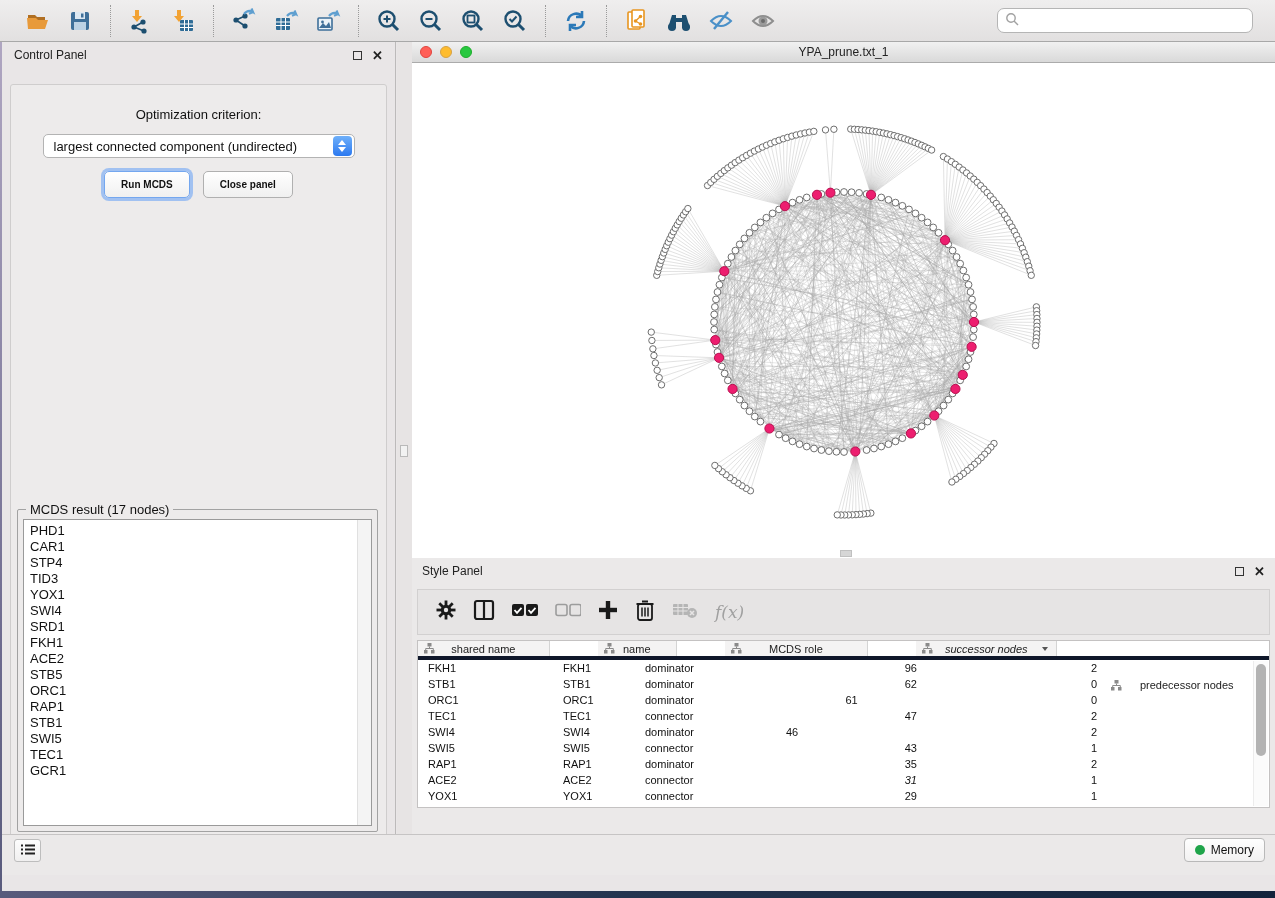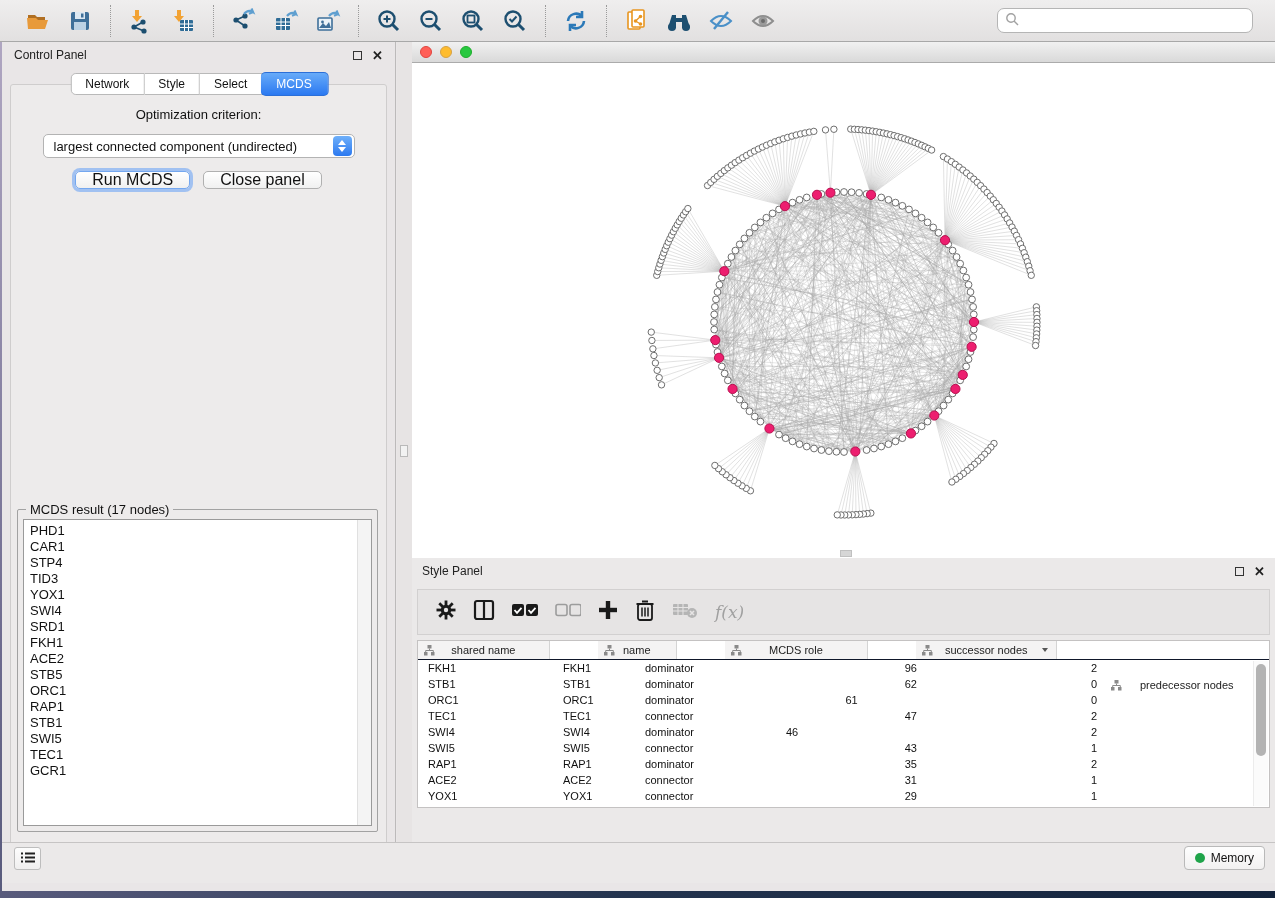--- a/index.html
+++ b/index.html
@@ -34,21 +34,21 @@
 
   .cp-body { position:absolute; left:8px; right:8px; top:42px; bottom:6px; background:#edebeb; border:1px solid #cfcdcd; border-radius:3px; }
   .opt-label { text-align:center; margin-top:22px; font-size:13px; color:#111; }
   .select { margin:12px auto 0; width:312px; height:24px; background:#fff; border:1px solid #b3b3b3; border-radius:5px; display:flex; align-items:center; position:relative; }
   .select-value { font-size:13px; padding-left:10px; color:#111; flex:1; white-space:nowrap; overflow:hidden; }
   .select-stepper { width:19px; height:20px; margin-right:2px; border-radius:4px; background:linear-gradient(#6fb0fa,#2c79f0); display:flex; flex-direction:column; align-items:center; justify-content:center; gap:2px; }
   .select-stepper i { width:0; height:0; border-left:4px solid transparent; border-right:4px solid transparent; }
   .select-stepper .up { border-bottom:5px solid #fff; }
   .select-stepper .dn { border-top:5px solid #fff; }
   .btn-row { display:flex; justify-content:center; gap:13px; margin-top:13px; }
-  .mac-btn { height:18px; padding:0 16px; font-size:16px; color:#111; background:linear-gradient(#fff,#f0f0f0); border:1px solid #b0b0b0; border-radius:5px; display:flex; align-items:center; }
+  .mac-btn { height:27px; padding:0 16px; font-size:10px; color:#111; background:linear-gradient(#fff,#f0f0f0); border:1px solid #b0b0b0; border-radius:5px; display:flex; align-items:center;font-weight:bold; }
   .mac-btn.focused { box-shadow:0 0 0 3px rgba(110,165,245,.6); border-color:#74a7ef; }
 
   .result-group { position:absolute; left:6px; right:8px; top:424px; bottom:14px; border:1px solid #a2a2a2; border-radius:2px; }
   .result-legend { position:absolute; top:-8px; left:8px; background:#edebeb; padding:0 4px; font-size:13px; color:#111; }
   .result-list { position:absolute; left:5px; right:5px; top:9px; bottom:5px; background:#fff; border:1px solid #9a9a9a; overflow:hidden; }
   .result-items { padding:3px 0 0 6px; font-size:13px; line-height:16px; color:#111; }
   .list-scroll { position:absolute; right:0; top:0; bottom:0; width:14px; background:#f4f4f4; border-left:1px solid #e0e0e0; }
 
   
   .v-splitter { position:absolute; left:395px; top:42px; width:15px; bottom:38px; background:#e7e4e4; }
@@ -65,32 +65,32 @@
   .net-canvas { position:absolute; left:0; top:21px; right:0; bottom:0; background:#fff; }
   .h-handle { position:absolute; left:428px; bottom:1px; width:12px; height:7px; background:#d6d6d6; border:1px solid #c0c0c0; }
 
   
   .table-panel { position:absolute; left:410px; top:558px; right:0; bottom:38px; background:#ebe9e9; }
   .tp-header { position:absolute; top:0; left:0; right:0; height:26px; display:flex; align-items:center; padding:0 10px; }
   .tp-toolbar { position:absolute; left:5px; right:5px; top:31px; height:46px; background:#e6e4e4; border:1px solid #d2d0d0; display:flex; align-items:center; gap:17px; padding-left:18px; }
   .tp-toolbar .ticon { display:flex; align-items:center; justify-content:center; }
   .fx { font-family:"DejaVu Serif",serif; font-style:italic; font-size:17px; color:#a0a0a0; }
   .tp-table { position:absolute; left:5px; right:5px; top:82px; bottom:45px; background:#fff; border:1px solid #c4c2c2; overflow:hidden; }
-  .thead { display:flex; height:19px; border-bottom:1px solid #0f172a;gap:48px; }
+  .thead { display:flex; height:19px; border-bottom:4px solid #0f172a;gap:48px; }
   .th { background:#f4f3f3; border-right:1px solid #d4d4d4; display:flex; align-items:center; justify-content:center; font-size:11px; color:#222; gap:4px; position:relative; }
   .th .tree-ic { position:absolute; left:6px; }
   .sort-chev { position:absolute; right:8px; width:0; height:0; border-left:3.5px solid transparent; border-right:3.5px solid transparent; border-top:4px solid #555; }
   .tbody .tr { display:flex; height:16px; align-items:center; font-size:11px; color:#111; }
   .td { white-space:nowrap; overflow:hidden; }
   .tbl-scroll { position:absolute; right:1px; top:20px; bottom:1px; width:15px; background:#fbfbfb; border-left:1px solid #ececec; }
   .tbl-thumb { position:absolute; left:2px; top:3px; width:10px; height:92px; background:#b3b3b3; border-radius:5px; }
   .tp-tabs { position:absolute; left:50%; transform:translateX(-50%); bottom:5px; display:flex; height:21px; }
 
   
-  .status-bar { position:absolute; left:0; right:0; bottom:8px; height:41px; background:#ebe9e9; border-top:1px solid #c6c4c4; }
+  .status-bar { position:absolute; left:0; right:0; bottom:16px; height:41px; background:#ebe9e9; border-top:1px solid #c6c4c4; }
   .list-btn { position:absolute; left:12px; top:4px; width:27px; height:23px; background:linear-gradient(#fdfdfd,#f0efef); border:1px solid #bdbdbd; border-radius:3px; display:flex; align-items:center; justify-content:center; }
   .memory-btn { position:absolute; right:10px; top:3px; height:24px; padding:0 10px; background:linear-gradient(#fefefe,#f2f1f1); border:1px solid #b9b9b9; border-radius:4px; display:flex; align-items:center; gap:6px; font-size:12px; color:#111; }
   .mem-dot { width:10px; height:10px; border-radius:50%; background:#1fa44a; }
 </style>
 </head>
 <body>
 
 <div class="app">
 
   <div class="toolbar">
@@ -274,26 +274,20 @@
     </div>
   </div>
 
   <div class="control-panel">
     <div class="panel-header">
       <span class="panel-title">Control Panel</span>
       <span class="panel-btns">
         <span class="float-glyph"></span>
         <span class="close-glyph">✕</span>
       </span>
-    </div>
-    <div class="cp-tabs">
-      <span class="seg">Network</span>
-      <span class="seg">Style</span>
-      <span class="seg">Select</span>
-      <span class="seg selected">MCDS</span>
     </div>
     <div class="cp-body">
       <div class="opt-label">Optimization criterion:</div>
       <div class="select">
         <span class="select-value">largest connected component (undirected)</span>
         <span class="select-stepper">
             <i class="up"></i>
             <i class="dn"></i>
           </span>
       </div>
@@ -330,20 +324,21 @@
 
   <div class="v-splitter">
       <div class="v-handle"></div>
     </div>
 
   <div class="net-window">
     <div class="net-titlebar">
       <span class="traffic red"></span>
       <span class="traffic yellow"></span>
       <span class="traffic green"></span>
+      <span class="net-title">YPA_prune.txt_1</span>
     </div>
     <div class="net-canvas">
       <svg id="graph-svg" width="865" height="495" viewBox="0 0 865 495">
           <line x1="360.5638328507952" y1="367.6134154836817" x2="476.46261863233696" y2="381.1600407021681" stroke="#a5a5a5" stroke-width="0.6" opacity="0.5"></line>
           <line x1="327.7239849418443" y1="181.36938307863778" x2="319.41669750802293" y2="324" stroke="#a5a5a5" stroke-width="0.6" opacity="0.5"></line>
           <line x1="544.5833024919771" y1="194" x2="416.9079211637201" y2="388.1209865064526" stroke="#a5a5a5" stroke-width="0.6" opacity="0.5"></line>
           <line x1="561.1209865064526" y1="274.09207883627994" x2="342.7885870770646" y2="353.5585734044963" stroke="#a5a5a5" stroke-width="0.6" opacity="0.5"></line>
           <line x1="332.4142223945329" y1="175.4376107407499" x2="454.574263096701" y2="387.02500789158705" stroke="#a5a5a5" stroke-width="0.6" opacity="0.5"></line>
           <line x1="561.7800605752649" y1="251.44117224163816" x2="342.7885870770646" y2="164.44142659550369" stroke="#a5a5a5" stroke-width="0.6" opacity="0.5"></line>
           <line x1="302.2199394247351" y1="266.5588277583619" x2="554.1600407021681" y2="303.46261863233696" stroke="#a5a5a5" stroke-width="0.6" opacity="0.5"></line>
@@ -1433,21 +1428,21 @@
             <svg class="tree-ic" width="11" height="11">
               <g fill="#8a8a8a">
                 <rect x="3.5" y="0" width="4" height="3.5"></rect>
                 <rect x="0" y="7" width="3.5" height="3.5"></rect>
                 <rect x="7" y="7" width="3.5" height="3.5"></rect>
               </g>
               <path d="M5.5 3.5 v2 M1.7 7 v-1.5 h7.6 V7" stroke="#8a8a8a" fill="none"></path>
             </svg>
             <span>MCDS role</span>
           </div>
-          <div class="th" style="width: 147px;">
+          <div class="th" style="width: 147px; font-style: italic;">
             <svg class="tree-ic" width="11" height="11">
               <g fill="#8a8a8a">
                 <rect x="3.5" y="0" width="4" height="3.5"></rect>
                 <rect x="0" y="7" width="3.5" height="3.5"></rect>
                 <rect x="7" y="7" width="3.5" height="3.5"></rect>
               </g>
               <path d="M5.5 3.5 v2 M1.7 7 v-1.5 h7.6 V7" stroke="#8a8a8a" fill="none"></path>
             </svg>
             <span>successor nodes</span>
             <i class="sort-chev"></i>
@@ -1511,21 +1506,21 @@
             <div class="td" style="width: 137px; text-align: left; padding-left: 10px;">RAP1</div>
             <div class="td" style="width: 82px; text-align: left; padding-left: 8px;">RAP1</div>
             <div class="td" style="width: 149px; text-align: left; padding-left: 8px;">dominator</div>
             <div class="td" style="width: 147px; text-align: right; padding-right: 16px;">35</div>
             <div class="td" style="width: 170px; text-align: right; padding-right: 6px;">2</div>
           </div>
           <div class="tr">
             <div class="td" style="width: 137px; text-align: left; padding-left: 10px;">ACE2</div>
             <div class="td" style="width: 82px; text-align: left; padding-left: 8px;">ACE2</div>
             <div class="td" style="width: 149px; text-align: left; padding-left: 8px;">connector</div>
-            <div class="td" style="width: 147px; text-align: right; padding-right: 16px;">31</div>
+            <div class="td" style="width: 147px; text-align: right; padding-right: 16px; font-style: italic;">31</div>
             <div class="td" style="width: 170px; text-align: right; padding-right: 6px;">1</div>
           </div>
           <div class="tr">
             <div class="td" style="width: 137px; text-align: left; padding-left: 10px;">YOX1</div>
             <div class="td" style="width: 82px; text-align: left; padding-left: 8px;">YOX1</div>
             <div class="td" style="width: 149px; text-align: left; padding-left: 8px;">connector</div>
             <div class="td" style="width: 147px; text-align: right; padding-right: 16px;">29</div>
             <div class="td" style="width: 170px; text-align: right; padding-right: 6px;">1</div>
           </div>
           <div class="tr">

